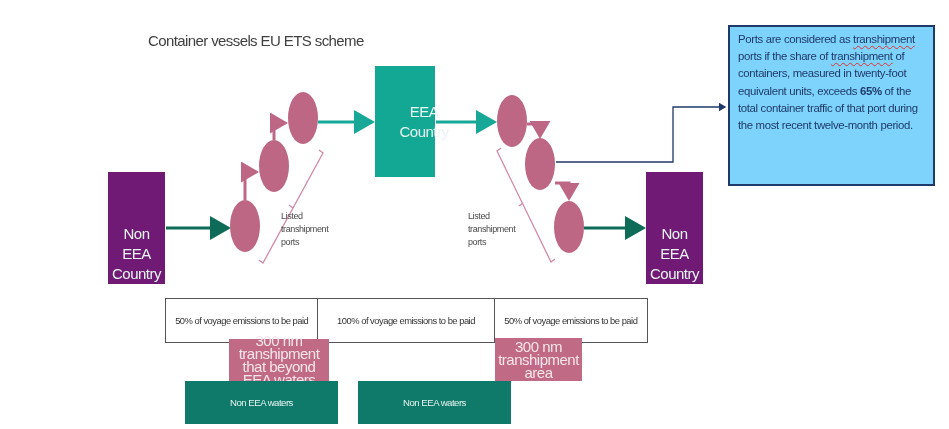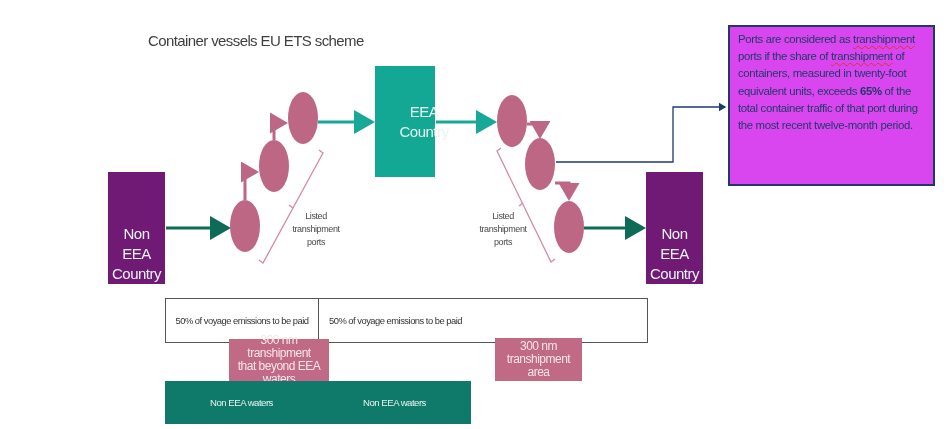--- a/index.html
+++ b/index.html
@@ -5,32 +5,32 @@
   html, body { margin: 0; padding: 0; background: #ffffff; }
   body { width: 949px; height: 429px; position: relative; overflow: hidden;
          font-family: "Liberation Sans", "DejaVu Sans", sans-serif; }
   .abs { position: absolute; }
   .title { left: 110px; top: 32px; font-size: 15px; color: #3f3f3f; letter-spacing: -0.6px; font-weight: normal; margin-left: 38px; }
   .country { display: flex; align-items: center; justify-content: center; text-align: center;
              color: #e8f5f2; font-size: 15px; line-height: 20px; letter-spacing: -0.5px; box-sizing: border-box; }
   .country.non { background: #701a75; align-items: flex-end; }
   .country.eea { background: #13a893; }
   .callout { left: 728px; top: 25px; width: 207px; height: 161px; border: 2px solid #1f3a68; box-sizing: border-box;
-             padding: 4px 6px 0 8px; color: #1f3a68; font-size: 11.4px; line-height: 17.2px; letter-spacing: -0.35px; background: #d946ef; }
+             padding: 4px 6px 0 8px; color: #1f3a68; font-size: 11.4px; line-height: 17.2px; letter-spacing: -0.35px; background: #7dd3fc; }
   .callout .sq { text-decoration: underline wavy #e03030; text-decoration-thickness: 1px; text-underline-offset: 2px; }
   .callout b { font-weight: bold; }
-  .plabel { font-size: 9px; line-height: 13px; color: #4a4a4a; text-align: center; letter-spacing: -0.4px; }
+  .plabel { font-size: 9px; line-height: 13px; color: #4a4a4a; letter-spacing: -0.4px; }
   .row { left: 165px; top: 298px; height: 45px; width: 483px; display: flex; border: 1px solid #555; box-sizing: border-box; }
   .row .cell { display: flex; align-items: center; justify-content: center; font-size: 9.4px; color: #333; letter-spacing: -0.5px;
                border-right: 1px solid #555; box-sizing: border-box; }
   .row .cell:last-child { border-right: none; }
-  .pink { background: #c06a85; color: #f6e6ec; font-size: 12px; line-height: 13px; text-align: center; letter-spacing: -0.5px;
+  .pink { background: #c06a85; color: #f6e6ec; font-size: 15px; line-height: 13px; text-align: center; letter-spacing: -0.5px;
           display: flex; align-items: center; justify-content: center; box-sizing: border-box; }
   .waters { left: 165px; top: 381px; height: 43px; width: 483px; display: flex; }
-  .waters .seg { display: flex; align-items: center; justify-content: center; color: #e6f4f1; font-size: 9.6px; letter-spacing: -0.5px; }
+  .waters .seg { display: flex; align-items: center; justify-content: center; color: #e6f4f1; font-size: 9.6px; letter-spacing: -0.5px; margin-left: 20px; }
   svg.diagram { position: absolute; left: 0; top: 0; }
 </style>
 </head>
 <body>
 
 <div class="abs title">Container vessels EU ETS scheme</div>
 
 <svg class="diagram" width="949" height="429">
   <defs>
     <marker id="ahDark" markerWidth="8" markerHeight="8" refX="6" refY="4" orient="auto">
@@ -107,20 +107,21 @@
   <div>transhipment</div>
   <div>ports</div>
 </div>
 
 <div class="abs callout">
   <span>Ports are considered as </span><span class="sq">transhipment</span><span> ports if the share of </span><span class="sq">transhipment</span><span> of containers, measured in twenty-foot equivalent units, exceeds </span><b>65%</b><span> of the total container traffic of that port during the most recent twelve-month period.</span>
 </div>
 
 <div class="abs row">
   <div class="cell" style="width:153px;">50% of voyage emissions to be paid</div>
+  <div class="cell" style="width:177px;">100% of voyage emissions to be paid</div>
   <div class="cell" style="width:153px;">50% of voyage emissions to be paid</div>
 </div>
 
 <div class="abs pink" style="left:229px; top:339px; width:100px; height:42px;">
   <div>
     <div>300 nm transhipment</div>
     <div>that beyond EEA waters</div>
   </div>
 </div>
 <div class="abs pink" style="left:495px; top:338px; width:87px; height:43px;">

